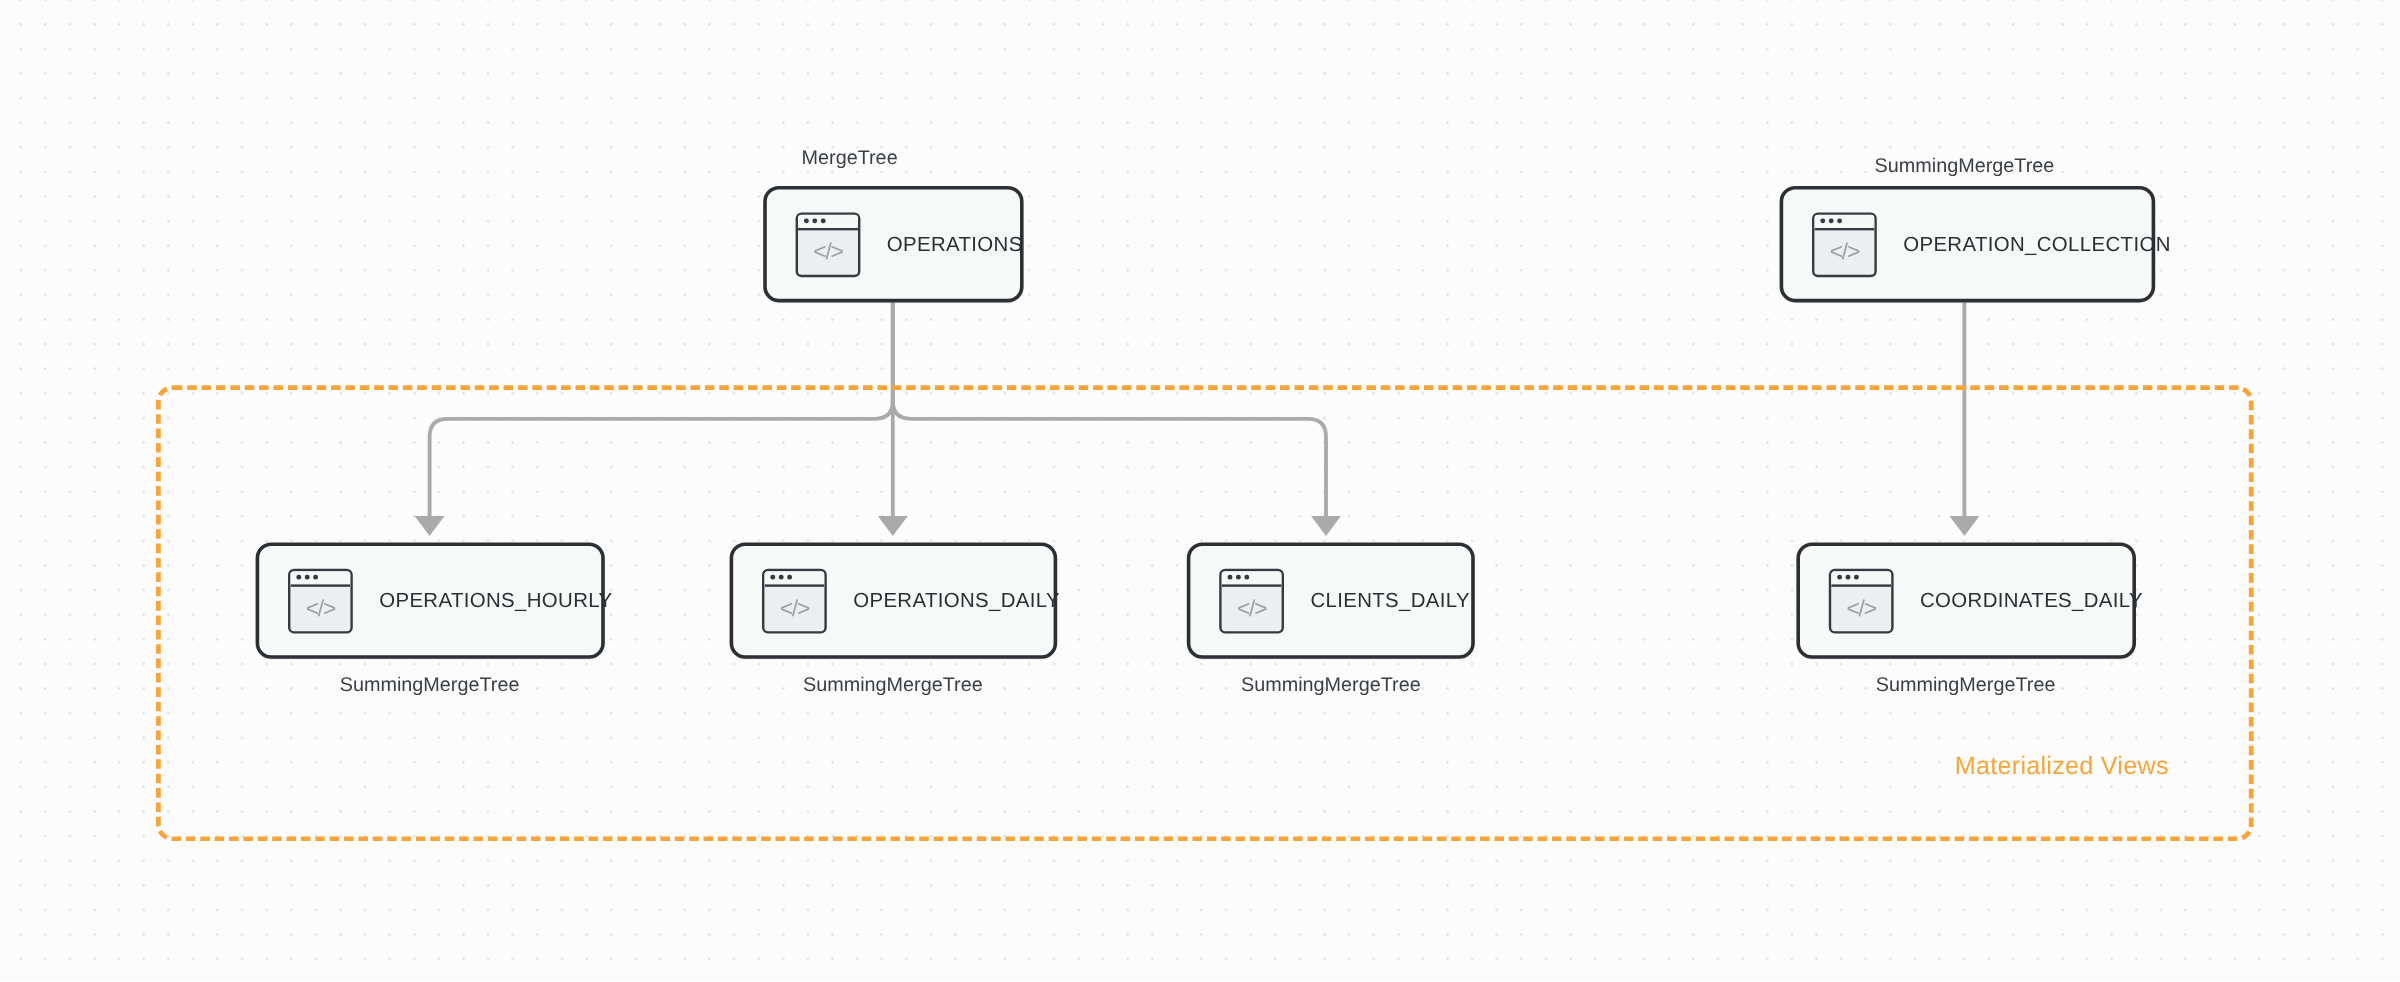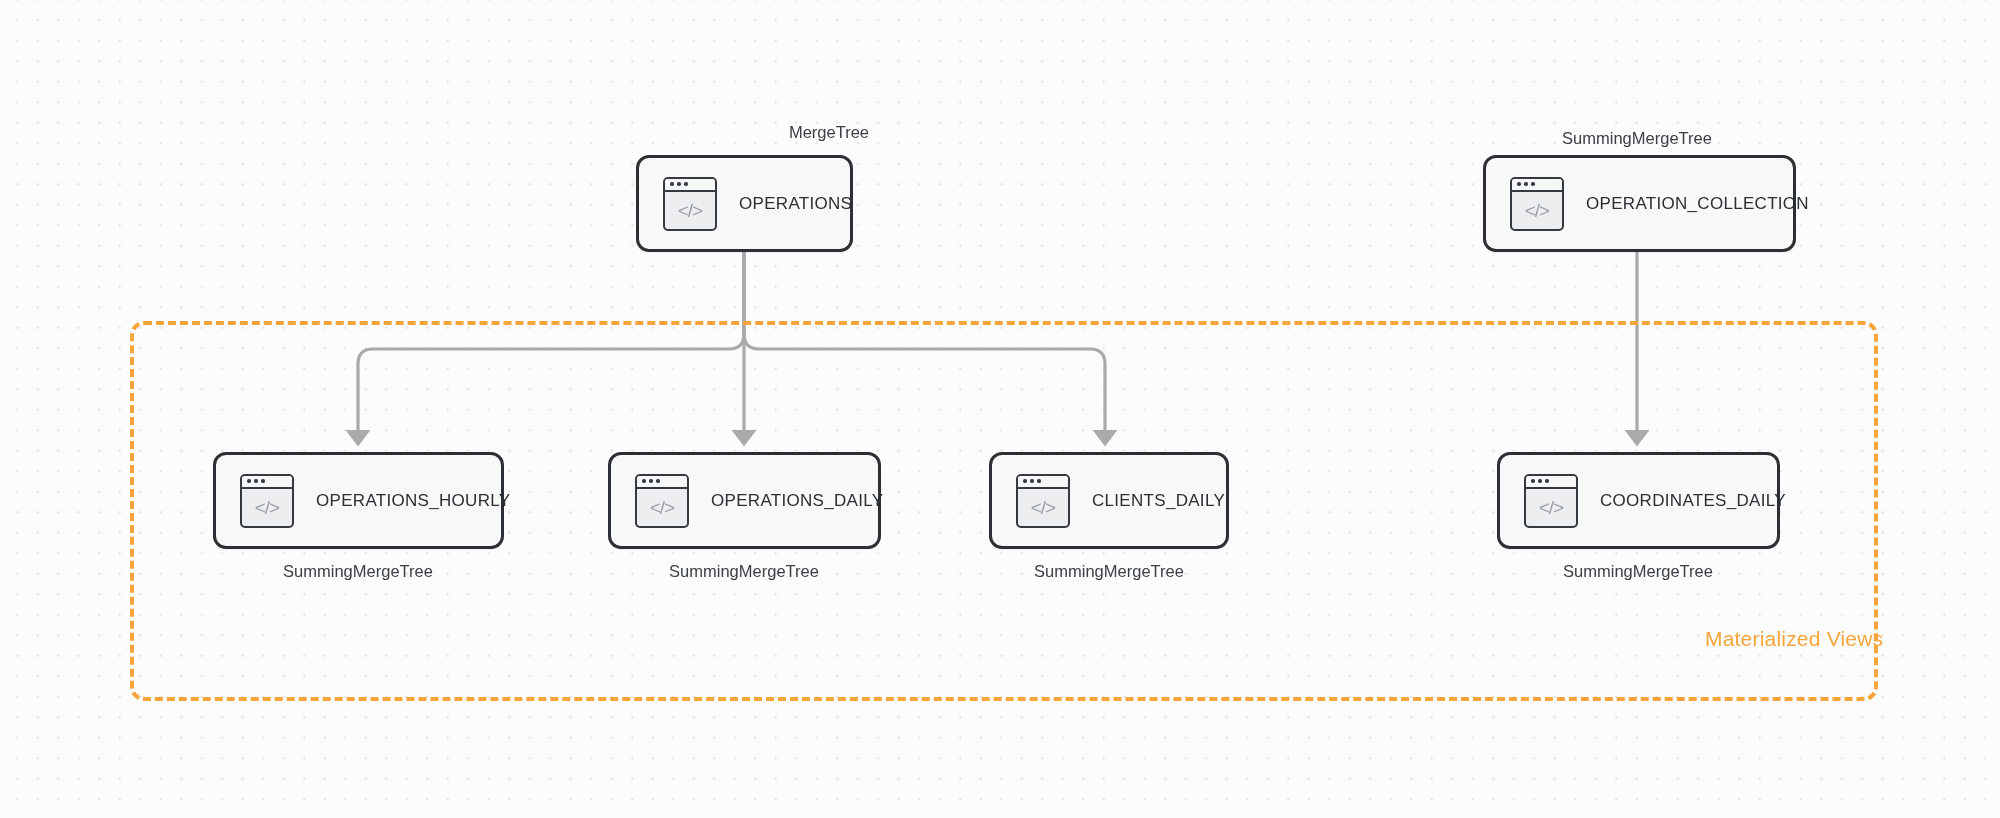--- a/index.html
+++ b/index.html
@@ -130,23 +130,23 @@
 
       <path d="M744,252 L744,334 Q744,349 729,349 L373,349 Q358,349 358,364 L358,437" marker-end="url(#arrowhead)"></path>
 
       <path d="M744,252 L744,334 Q744,349 759,349 L1090,349 Q1105,349 1105,364 L1105,437" marker-end="url(#arrowhead)"></path>
 
       <path d="M1637,252 L1637,437" marker-end="url(#arrowhead)"></path>
     </g>
   </svg>
 
   <div class="mv-group" style="left:130px; top:321px; width:1748px; height:380px;"></div>
-  <div class="mv-group-label" style="left:1705px; top:627px;">Materialized Views</div>
-
-  <div class="engine-caption" style="left:669px; top:123px; width:200px;text-align:right;">MergeTree</div>
+  <div class="mv-group-label" style="left:1629px; top:627px;">Materialized Views</div>
+
+  <div class="engine-caption" style="left:608px; top:123px; width:200px;">MergeTree</div>
   <div class="engine-caption" style="left:1537px; top:129px; width:200px;">SummingMergeTree</div>
 
   <div class="node" style="left:636px; top:155px; width:217px; height:97px;">
     <span class="node-icon">
       <span class="icon-bar">
         <span class="icon-dot"></span>
         <span class="icon-dot"></span>
         <span class="icon-dot"></span>
       </span>
       <span class="icon-body">&lt;/&gt;</span>

